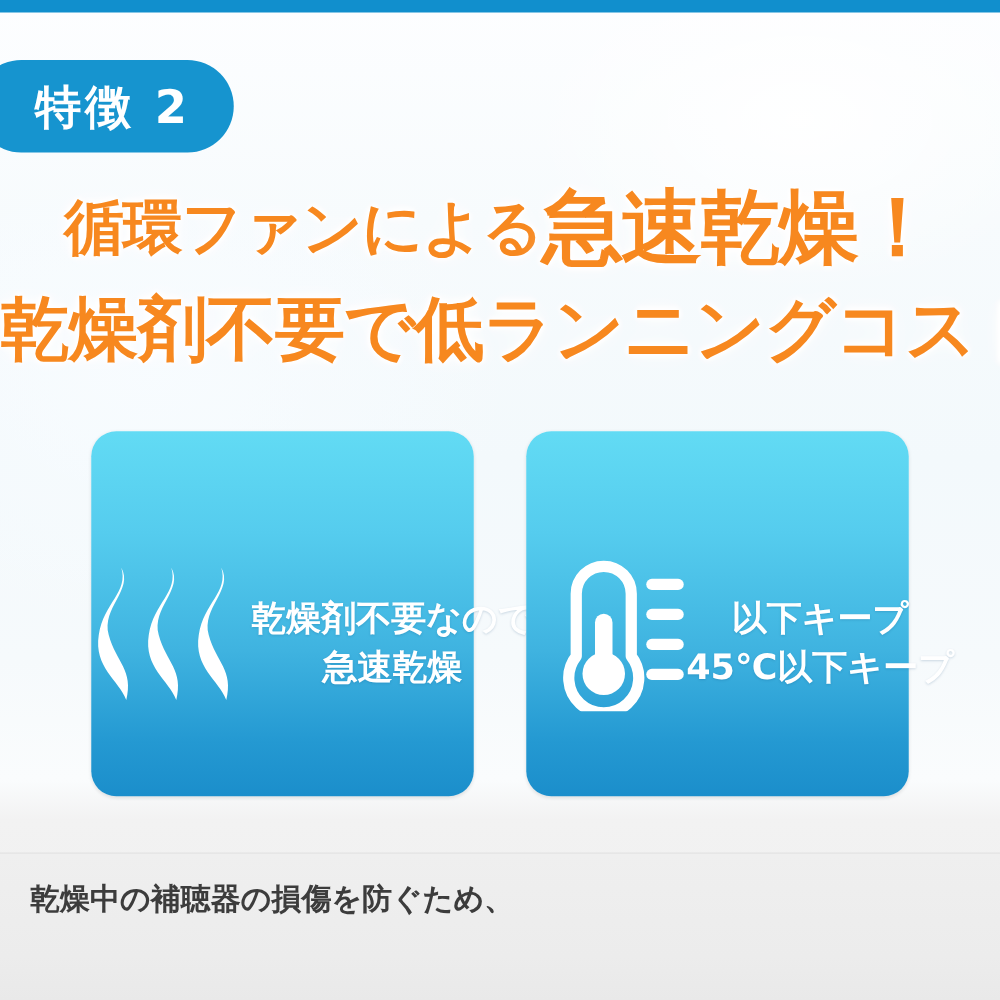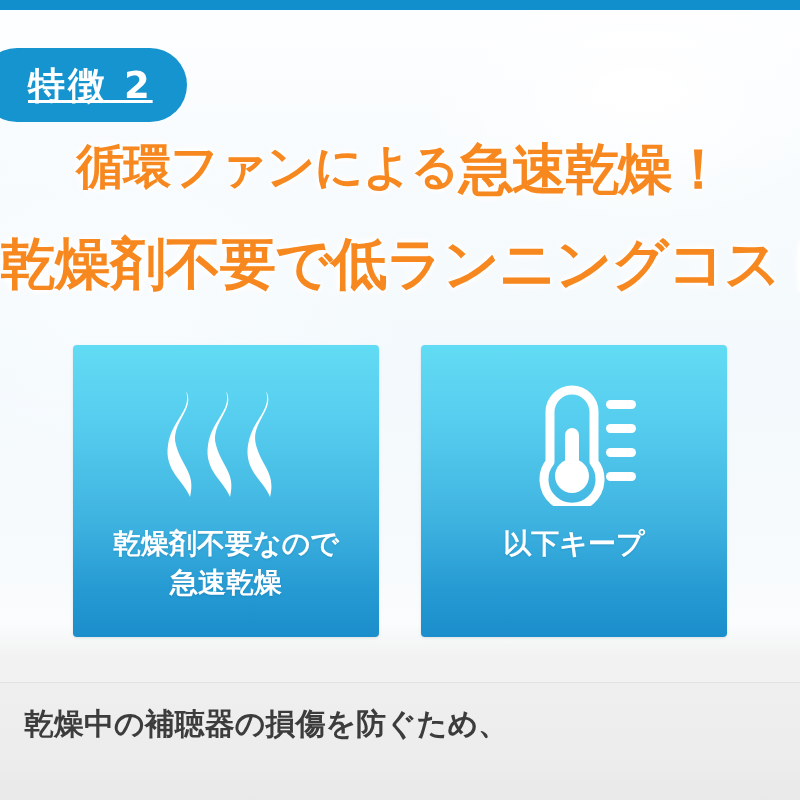--- a/index.html
+++ b/index.html
@@ -48,21 +48,20 @@
     border-radius: 40px;
     box-sizing: border-box;
   }
   .badge-label {
     color: #ffffff;
     font-size: 37px;
     font-weight: bold;
     letter-spacing: 3px;
     line-height: 1;
     white-space: nowrap;
-    text-decoration: underline;
   }
 
   
   .headline {
     position: absolute;
     left: 0;
     top: 142px;
     width: 800px;
     text-align: center;
   }
@@ -76,50 +75,50 @@
        0  0 18px #ffffff,
        2px  0 4px #ffffff,
       -2px  0 4px #ffffff,
        0  2px 4px #ffffff,
        0 -2px 4px #ffffff;
   }
   .hl-1 {
     font-size: 48px;
     letter-spacing: -1px;
     display: flex;
-    align-items: flex-start;
+    align-items: center;
     justify-content: center;
     height: 80px;
   }
   .hl-small { font-size: 48px; display: inline-block; }
-  .hl-big   { font-size: 55px; display: inline-block; letter-spacing: -2px; }
+  .hl-big   { font-size: 65px; display: inline-block; letter-spacing: -2px; }
   .hl-2 {
     font-size: 56px;
     letter-spacing: -1px;
     margin-top: 14px;
   }
 
   
   .cards {
     position: absolute;
     left: 73px;
     top: 345px;
     width: 654px;
     height: 292px;
     display: flex;
     justify-content: space-between;
   }
   .card {
     width: 306px;
     height: 292px;
-    border-radius: 4px;
+    border-radius: 20px;
     background: linear-gradient(180deg, #62dbf4 0%, #55ccee 28%, #3fb3e0 60%, #2499d2 85%, #1b8ecb 100%);
     box-shadow: 0 1px 3px rgba(0,0,0,0.10);
     display: flex;
-    flex-direction: column;
+    flex-direction: row;
     align-items: center;
     box-sizing: border-box;
     padding-top: 34px;
     position: relative;
   }
   .card-icon {
     height: 132px;
     display: flex;
     align-items: center;
     justify-content: center;
@@ -143,21 +142,21 @@
     top: 682px;
     width: 800px;
     height: 118px;
     background: linear-gradient(180deg, #efefef 0%, #ececec 70%, #e9e9e9 100%);
     border-top: 1px solid #e2e2e2;
     box-sizing: border-box;
     padding: 18px 0 0 24px;
   }
   .footer-line {
     color: #3c3c3c;
-    font-size: 30px;
+    font-size: 24px;
     font-weight: bold;
     line-height: 1.56;
     white-space: nowrap;
   }
 </style>
 </head>
 <body>
 
 <div class="page">
 
@@ -206,20 +205,21 @@
           <g fill="#ffffff">
             <rect x="96" y="16" width="30" height="9" rx="4.5"></rect>
             <rect x="96" y="40" width="30" height="9" rx="4.5"></rect>
             <rect x="96" y="64" width="30" height="9" rx="4.5"></rect>
             <rect x="96" y="88" width="30" height="9" rx="4.5"></rect>
           </g>
         </svg>
       </div>
       <div class="card-caption">
         <span class="cap-line">以下キープ</span>
+        <span class="cap-line">45℃以下キープ</span>
       </div>
     </div>
 
   </div>
 
   <div class="footer">
     <div class="footer-line">乾燥中の補聴器の損傷を防ぐため、</div>
   </div>
 
 </div>

